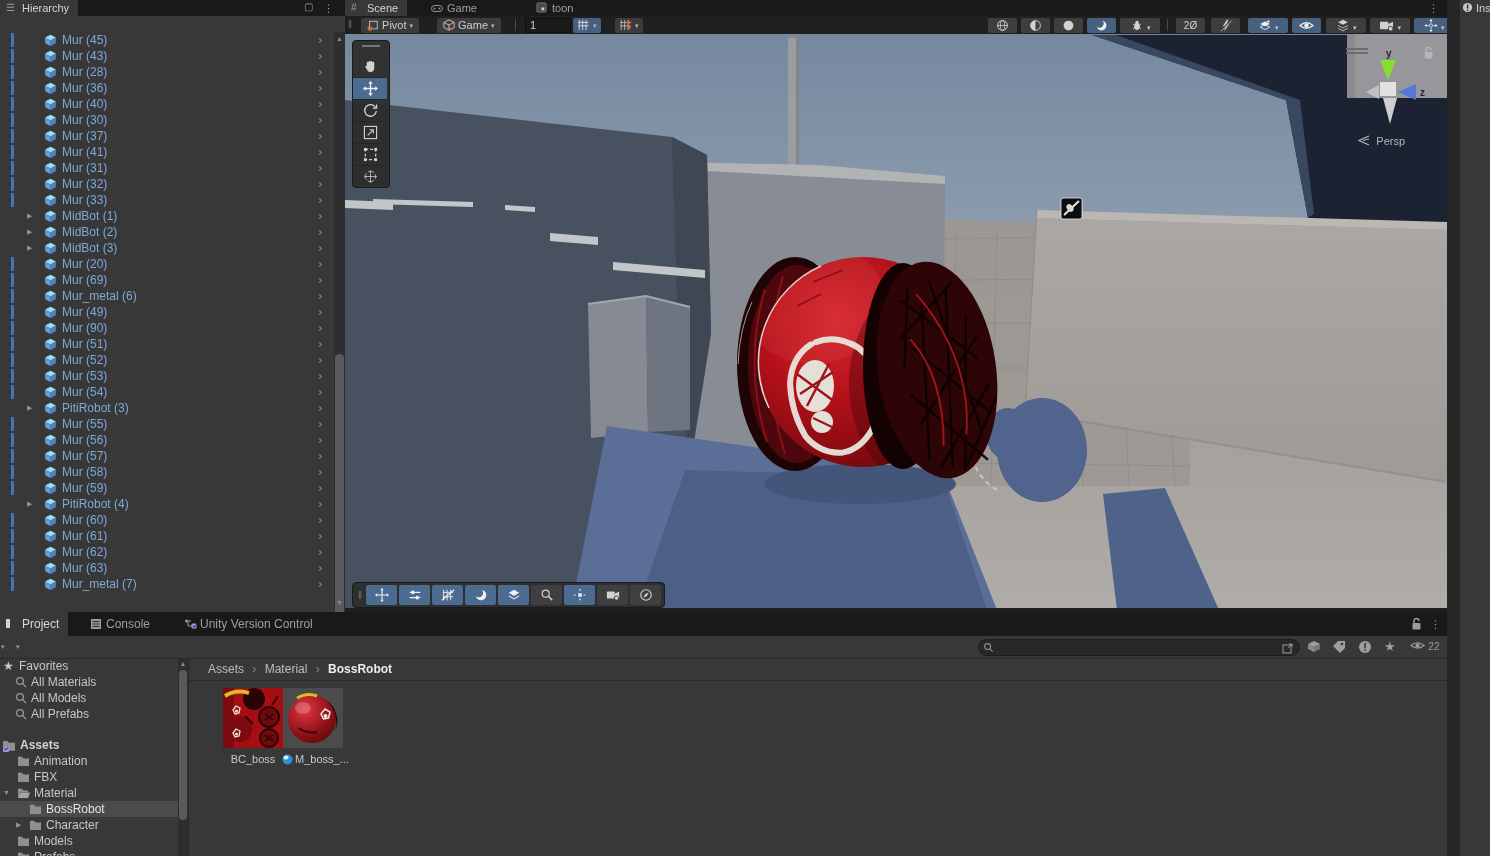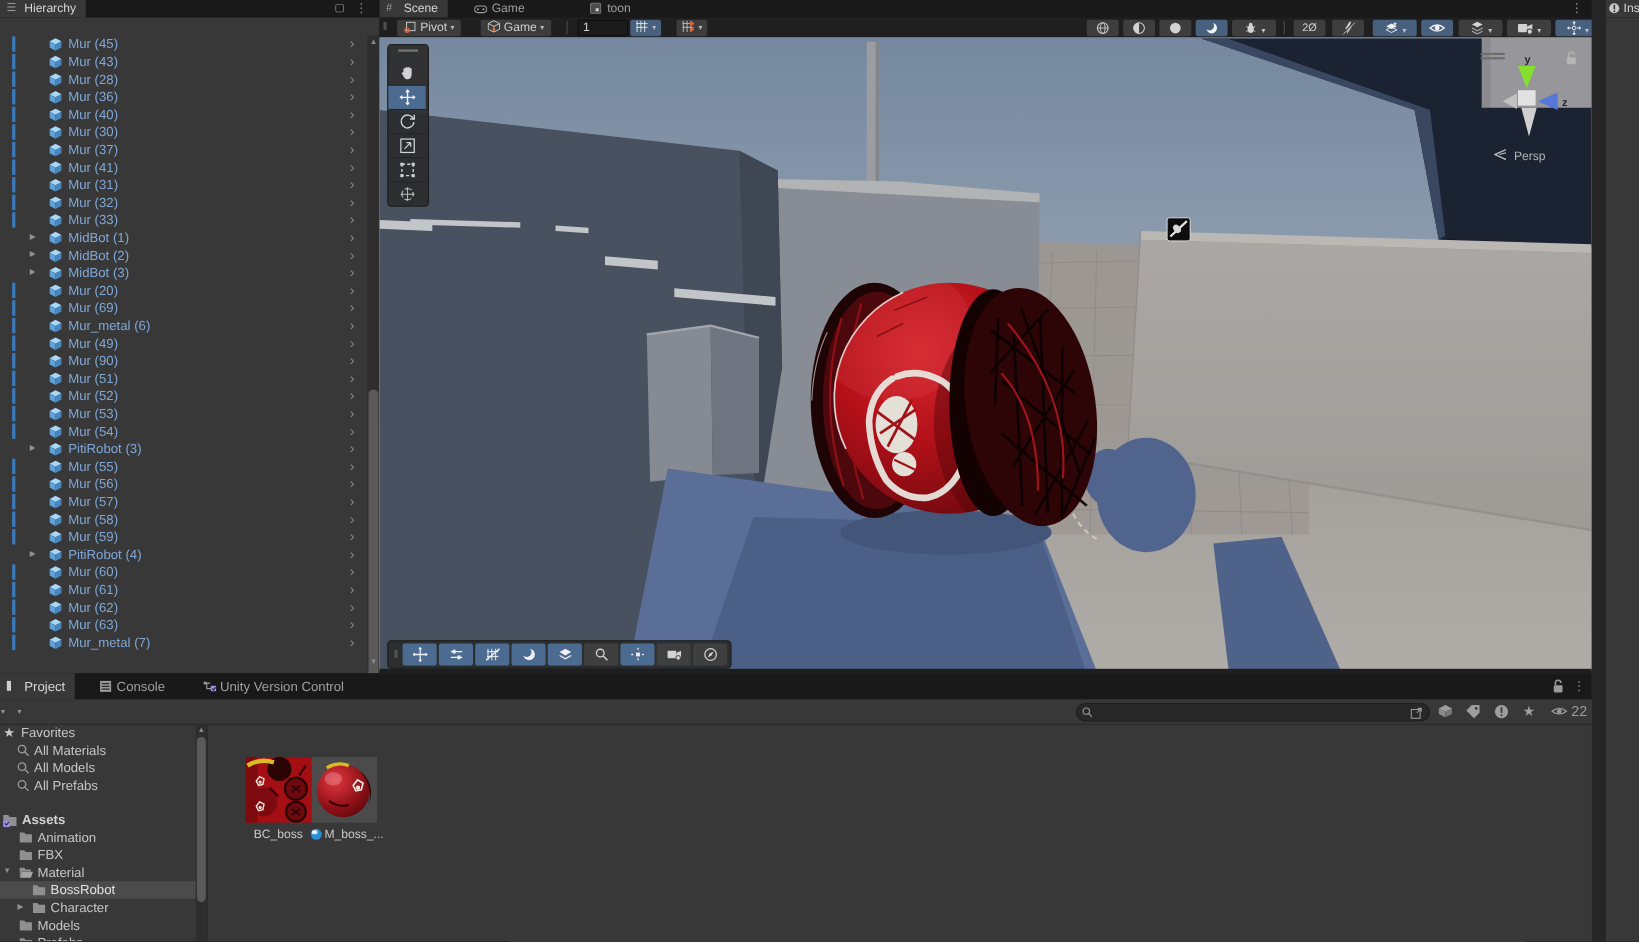--- a/index.html
+++ b/index.html
@@ -885,21 +885,21 @@
           <circle cx="7" cy="7" r="6" fill="#9e9e9e"></circle>
           <rect x="6.2" y="3" width="1.6" height="5.2" fill="#383838"></rect>
           <rect x="6.2" y="9.4" width="1.6" height="1.6" fill="#383838"></rect>
         </svg>
       <div class="glyphbtn" style="left:1384px;top:3px;font-size:13px;color:#9e9e9e;">★</div>
       <div class="abs" style="left:1410px;top:3px;width:38px;height:16px;">
         <svg width="15" height="13" viewBox="0 0 16 14" style="vertical-align:-2px;">
             <path d="M1,7 Q8,1.5 15,7 Q8,12.5 1,7 z" fill="none" stroke="#9a9a9a" stroke-width="1.2"></path>
             <circle cx="8" cy="7" r="2.2" fill="#9a9a9a"></circle>
           </svg>
-        <span style="font-size:13px;color:#9a9a9a;">22</span>
+        <span style="font-size:10px;color:#9a9a9a;">22</span>
       </div>
     </div>
 
     <div id="p-body">
 
       <div class="abs" style="left:0;top:0;width:178px;height:198px;overflow:hidden;">
         <div class="trow">
           <span class="tico" style="left:3px;top:0;color:#c9c9c9;font-size:12px;line-height:16px;">★</span>
           <span class="tlabel" style="left:19px;">Favorites</span>
         </div>
@@ -979,20 +979,27 @@
           <span class="tlabel" style="left:34px;">Prefabs</span>
         </div>
       </div>
 
       <div class="vtrack" style="left:178px;top:0;width:10px;height:198px;">
         <div class="scrarrow" style="top:2px;">▲</div>
         <div class="vthumb" style="left:1px;width:8px;top:12px;height:150px;"></div>
       </div>
       <div class="abs" style="left:188px;top:0;width:1px;height:198px;background:#2a2a2a;"></div>
 
+      <div id="crumbbar">
+        <span style="margin-left:19px;" class="crumb">Assets</span>
+        <span class="crumbsep">›</span>
+        <span class="crumb">Material</span>
+        <span class="crumbsep">›</span>
+        <span class="crumb last">BossRobot</span>
+      </div>
 
       <div class="card" style="left:222px;top:30px;">
         <svg class="thumb" width="60" height="60" viewBox="0 0 60 60">
           <rect width="60" height="60" fill="#a50e13"></rect>
           <rect x="0" y="0" width="11" height="60" fill="#7c0a0e"></rect>
           <circle cx="31" cy="11" r="11" fill="#2a0304"></circle>
           <ellipse cx="17" cy="41" rx="12" ry="13" fill="#7c0a0e"></ellipse>
           <circle cx="46" cy="29" r="10" fill="#6e090d" stroke="#2a0304" stroke-width="2"></circle>
           <circle cx="46" cy="50" r="9" fill="#6e090d" stroke="#2a0304" stroke-width="2"></circle>
           <path d="M42,26 l8,6 M50,26 l-8,6 M42,47 l8,6 M50,47 l-8,6" stroke="#2a0304" stroke-width="1.5"></path>

